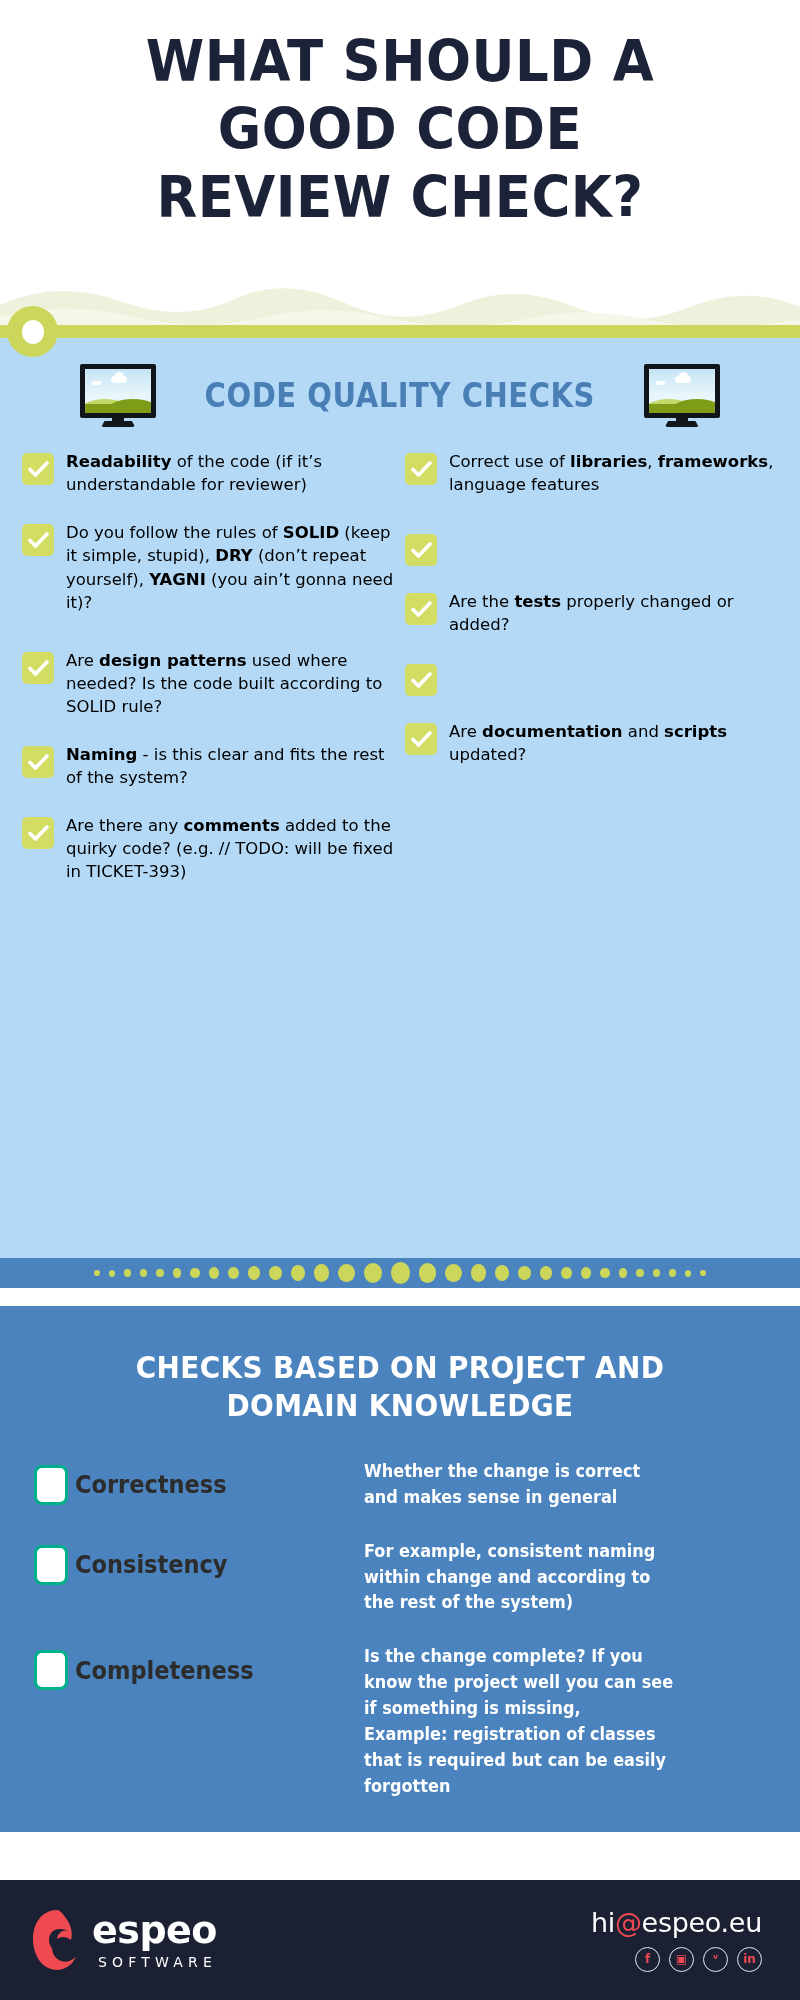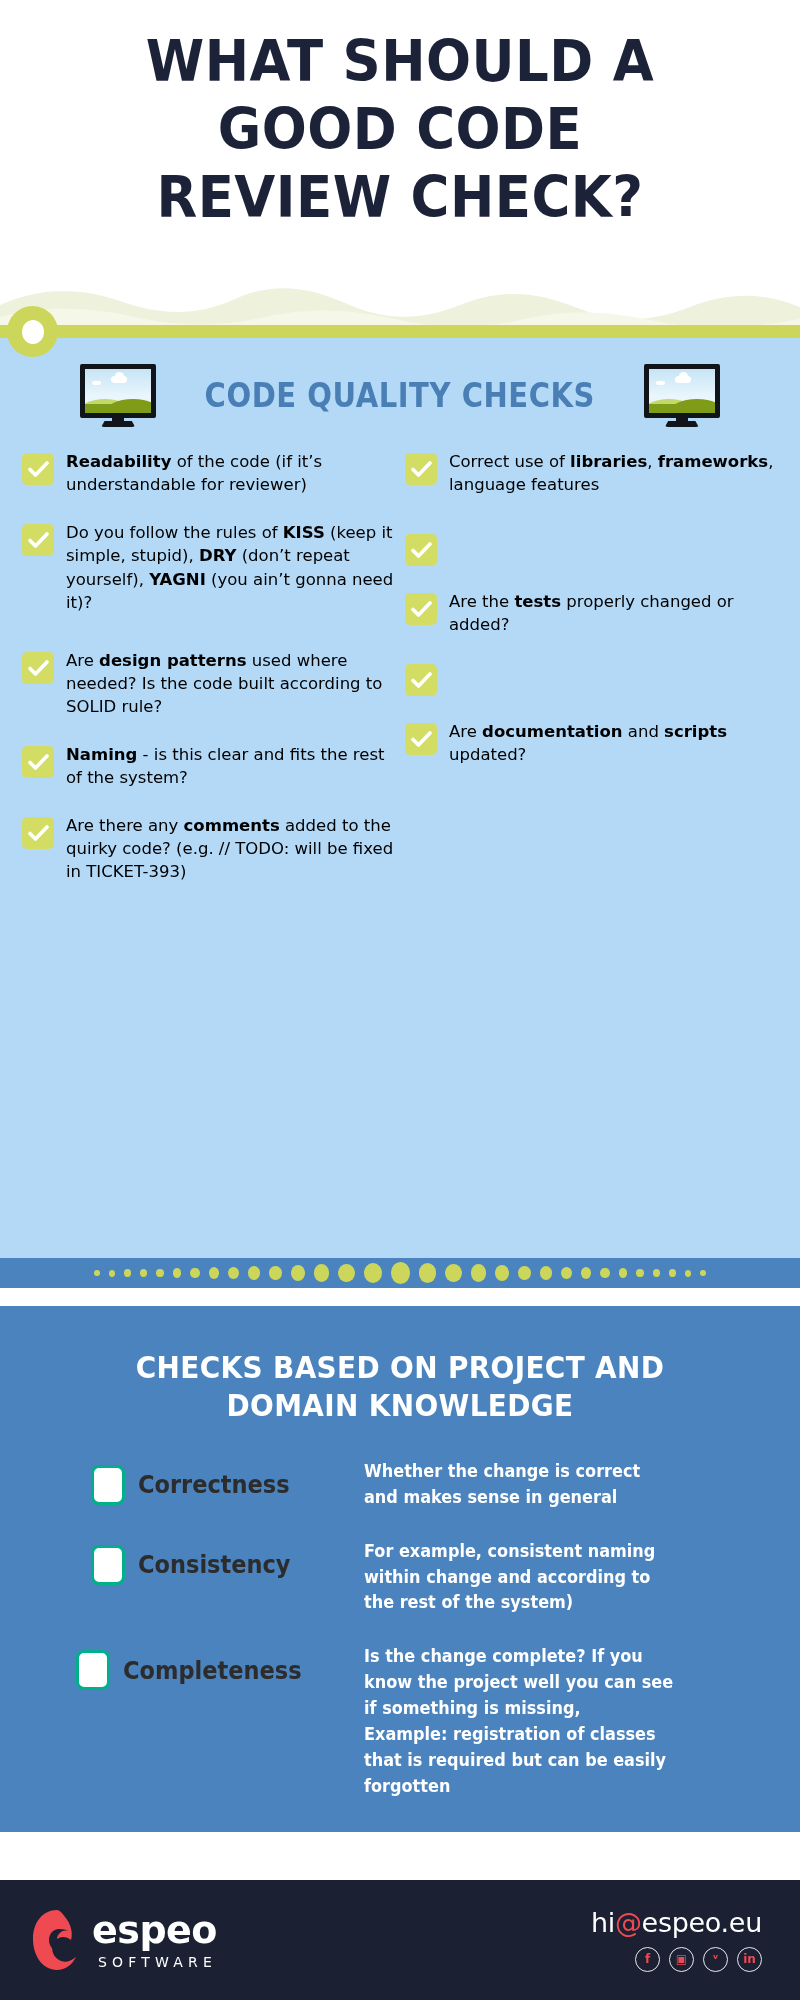--- a/index.html
+++ b/index.html
@@ -260,25 +260,24 @@
 
   .d-row {
     display: flex;
     align-items: flex-start;
     margin-bottom: 22px;
   }
 
   .d-left {
     display: flex;
     align-items: center;
-    gap: 13px;
+    gap: 7px;
     width: 330px;
     flex: 0 0 auto;
     padding-top: 12px;
-    justify-content: center;
   }
 
   .d-box {
     flex: 0 0 auto;
     width: 34px;
     height: 40px;
     border-radius: 8px;
     background: #ffffff;
     border: 3px solid #00b089;
   }
@@ -449,21 +448,21 @@
               </svg>
             </div>
             <div class="q-text"><b>Readability</b><span> of the code (if it’s understandable for reviewer)</span></div>
           </div>
           <div class="q-item gap-lg">
             <div class="check-box">
               <svg width="21" height="17" viewBox="0 0 21 17" xmlns="http://www.w3.org/2000/svg">
                 <path d="M2,8.5 L7.5,14 L19,2" stroke="#ffffff" stroke-width="3.6" fill="none" stroke-linecap="round" stroke-linejoin="round"></path>
               </svg>
             </div>
-            <div class="q-text"><span>Do you follow the rules of </span><b>KISS</b><span> (keep it simple, stupid), </span><b>DRY</b><span> (don’t repeat yourself), </span><b>YAGNI</b><span> (you ain’t gonna need it)?</span></div>
+            <div class="q-text"><span>Do you follow the rules of </span><b>SOLID</b><span> (keep it simple, stupid), </span><b>DRY</b><span> (don’t repeat yourself), </span><b>YAGNI</b><span> (you ain’t gonna need it)?</span></div>
           </div>
           <div class="q-item">
             <div class="check-box">
               <svg width="21" height="17" viewBox="0 0 21 17" xmlns="http://www.w3.org/2000/svg">
                 <path d="M2,8.5 L7.5,14 L19,2" stroke="#ffffff" stroke-width="3.6" fill="none" stroke-linecap="round" stroke-linejoin="round"></path>
               </svg>
             </div>
             <div class="q-text"><span>Are </span><b>design patterns</b><span> used where needed? Is the code built according to SOLID rule?</span></div>
           </div>
           <div class="q-item">

